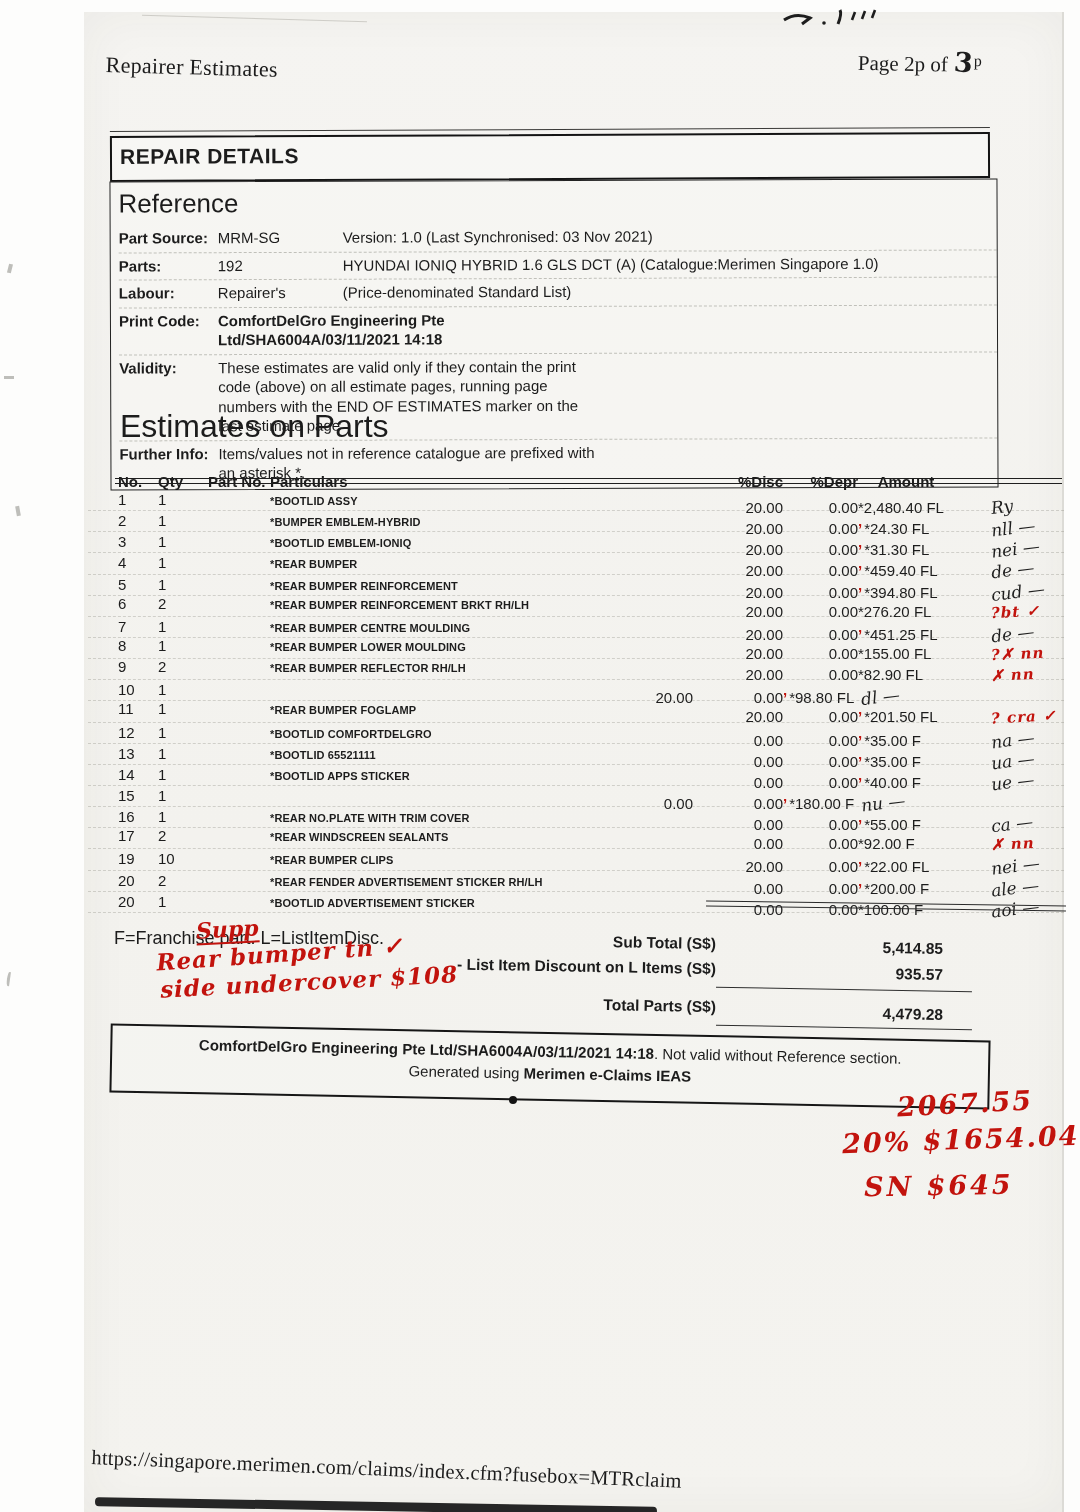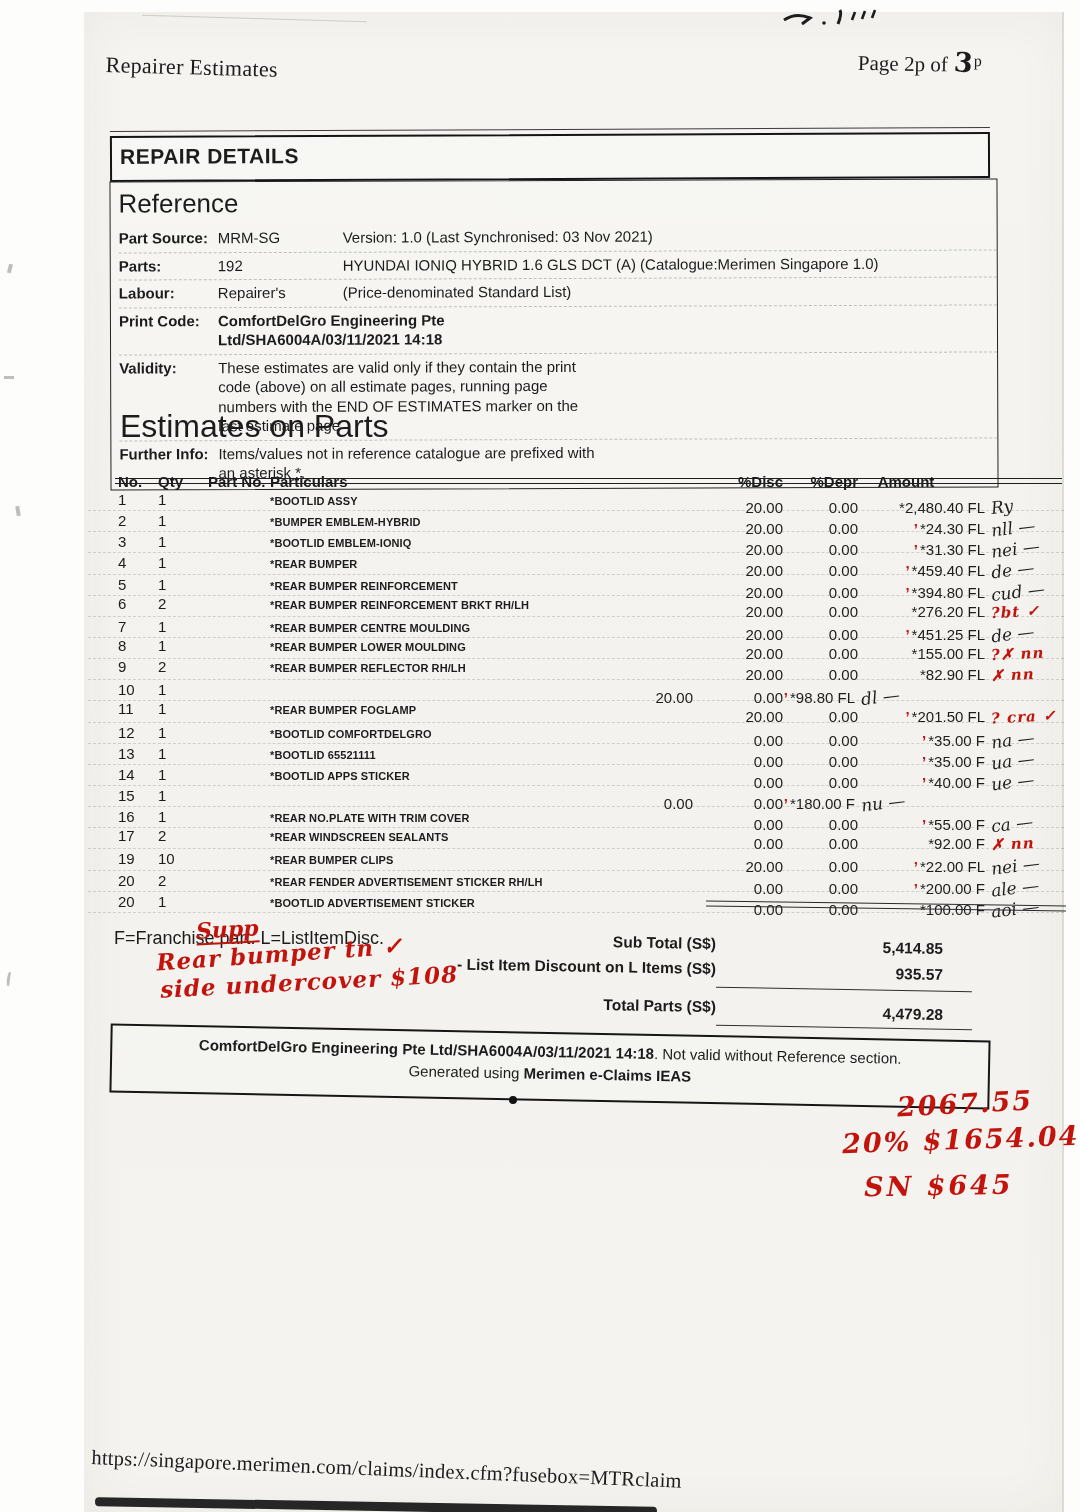--- a/index.html
+++ b/index.html
@@ -47,21 +47,21 @@
   .dbl-rule{left:115px;top:478px;width:947px;height:4px;
             border-top:1.7px solid #1f1f1f;border-bottom:1.7px solid #1f1f1f;}
   .rows{left:118px;top:489px;width:944px;display:grid;grid-auto-rows:21.15px;}
   .trow{display:grid;grid-template-columns:40px 50px 62px 423px 90px 75px 130px 74px;
         align-items:baseline;position:relative;font-size:15px;}
   .trow::after{content:"";position:absolute;left:-30px;right:-2px;bottom:-1px;
                border-bottom:1px dashed rgba(110,110,98,.26);}
   .c-desc{font-weight:700;font-size:11px;letter-spacing:.1px;white-space:nowrap;}
   .numcell{transform:translateY(8px);}
   .c-disc,.c-depr{text-align:right;}
-  .c-amt{text-align:right;white-space:nowrap;padding-right:3px;}
+  .c-amt{white-space:nowrap;padding-right:3px;}
   .reddot{display:none;color:#c2130d;font-weight:700;margin-right:2px;}
   .ann{font-family:"DejaVu Serif",serif;font-style:italic;font-size:17px;color:#1d1d1d;
        display:inline-block;transform:rotate(-7deg);white-space:nowrap;padding-left:3px;}
   .ann.red{color:#c2130d;font-weight:700;font-size:15px;transform:rotate(-3deg);letter-spacing:1px;}
   .footnote{left:114px;top:908px;font-size:18px;margin-top:20px;}
 
   
   .rule-top{left:706px;top:903px;width:360px;height:4px;
             border-top:1.5px solid #2a2a2a;border-bottom:1.5px solid #2a2a2a;transform:rotate(.8deg);}
   .tot-lbl{width:352px;text-align:right;font-weight:700;font-size:15.5px;transform:rotate(1deg);}

